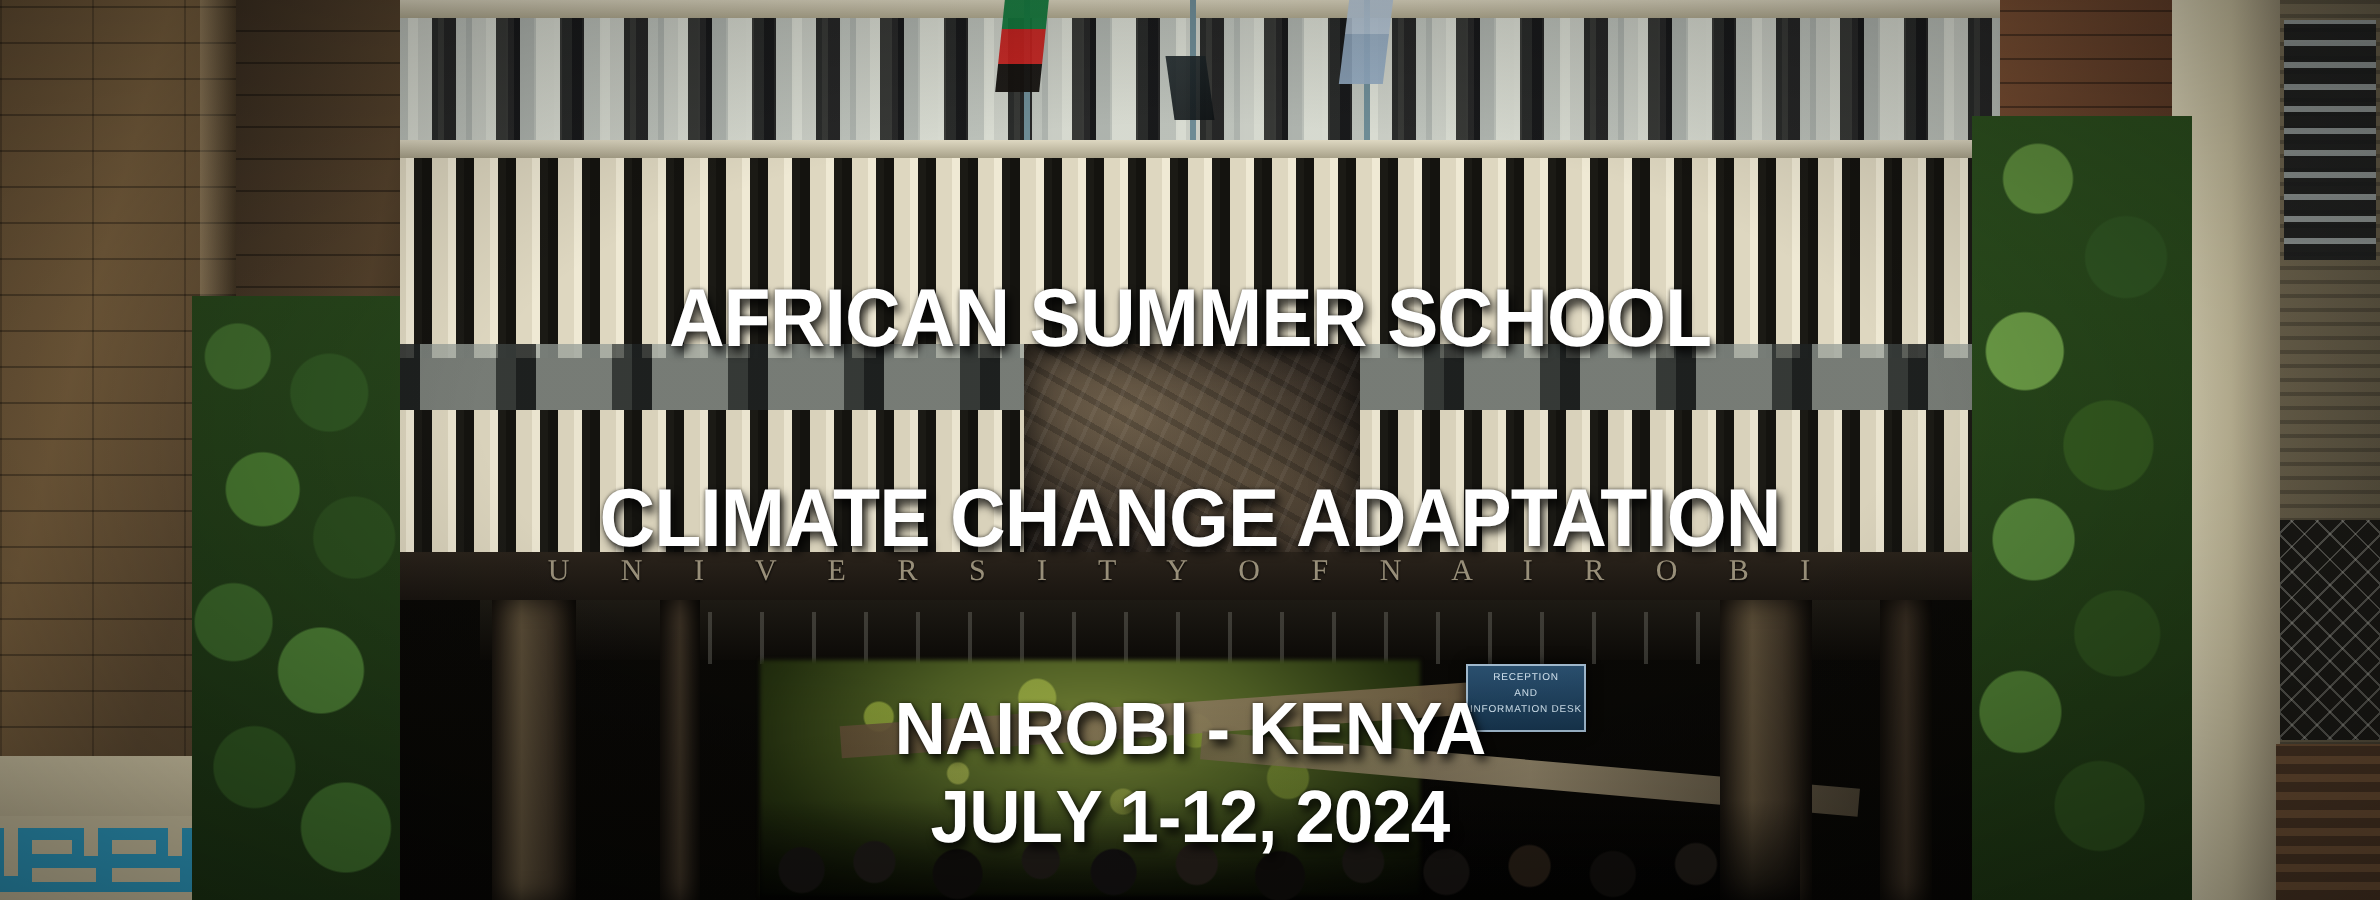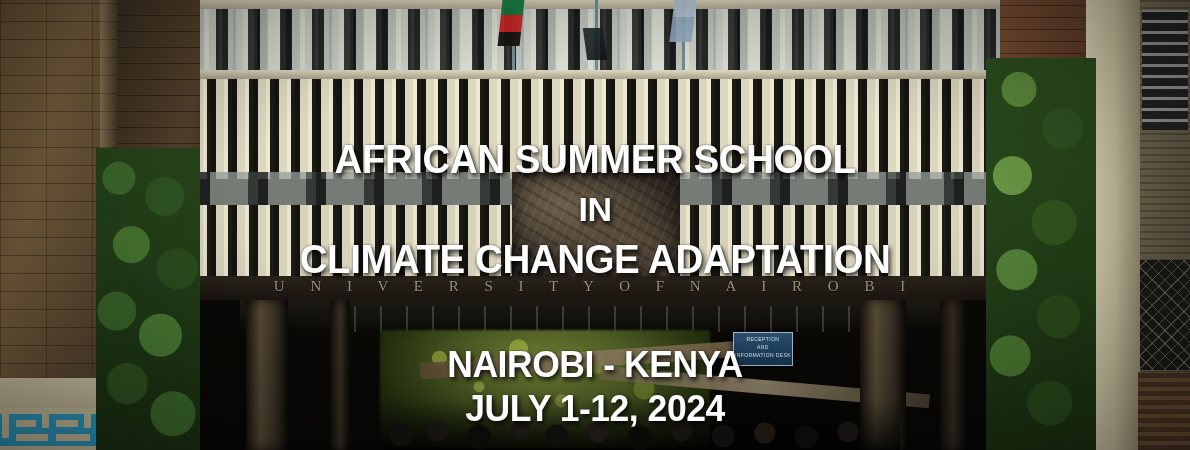--- a/index.html
+++ b/index.html
@@ -425,19 +425,18 @@
   <div class="layer" id="stone-right"></div>
   <div class="layer" id="win-right-1"></div>
   <div class="layer" id="grille-right"></div>
   <div class="layer" id="louvre-right-low"></div>
   <div class="layer" id="hedge-right"></div>
 
   <div class="layer" id="vignette"></div>
 
   <div id="overlay">
     <div class="headline" id="line-1">AFRICAN SUMMER SCHOOL</div>
-    <div class="headline" id="line-2">IN</div>
     <div class="headline" id="line-3">CLIMATE CHANGE ADAPTATION</div>
     <div class="headline" id="line-4">NAIROBI - KENYA</div>
     <div class="headline" id="line-5">JULY 1-12, 2024</div>
   </div>
 
 </div>
 
 </body></html>

